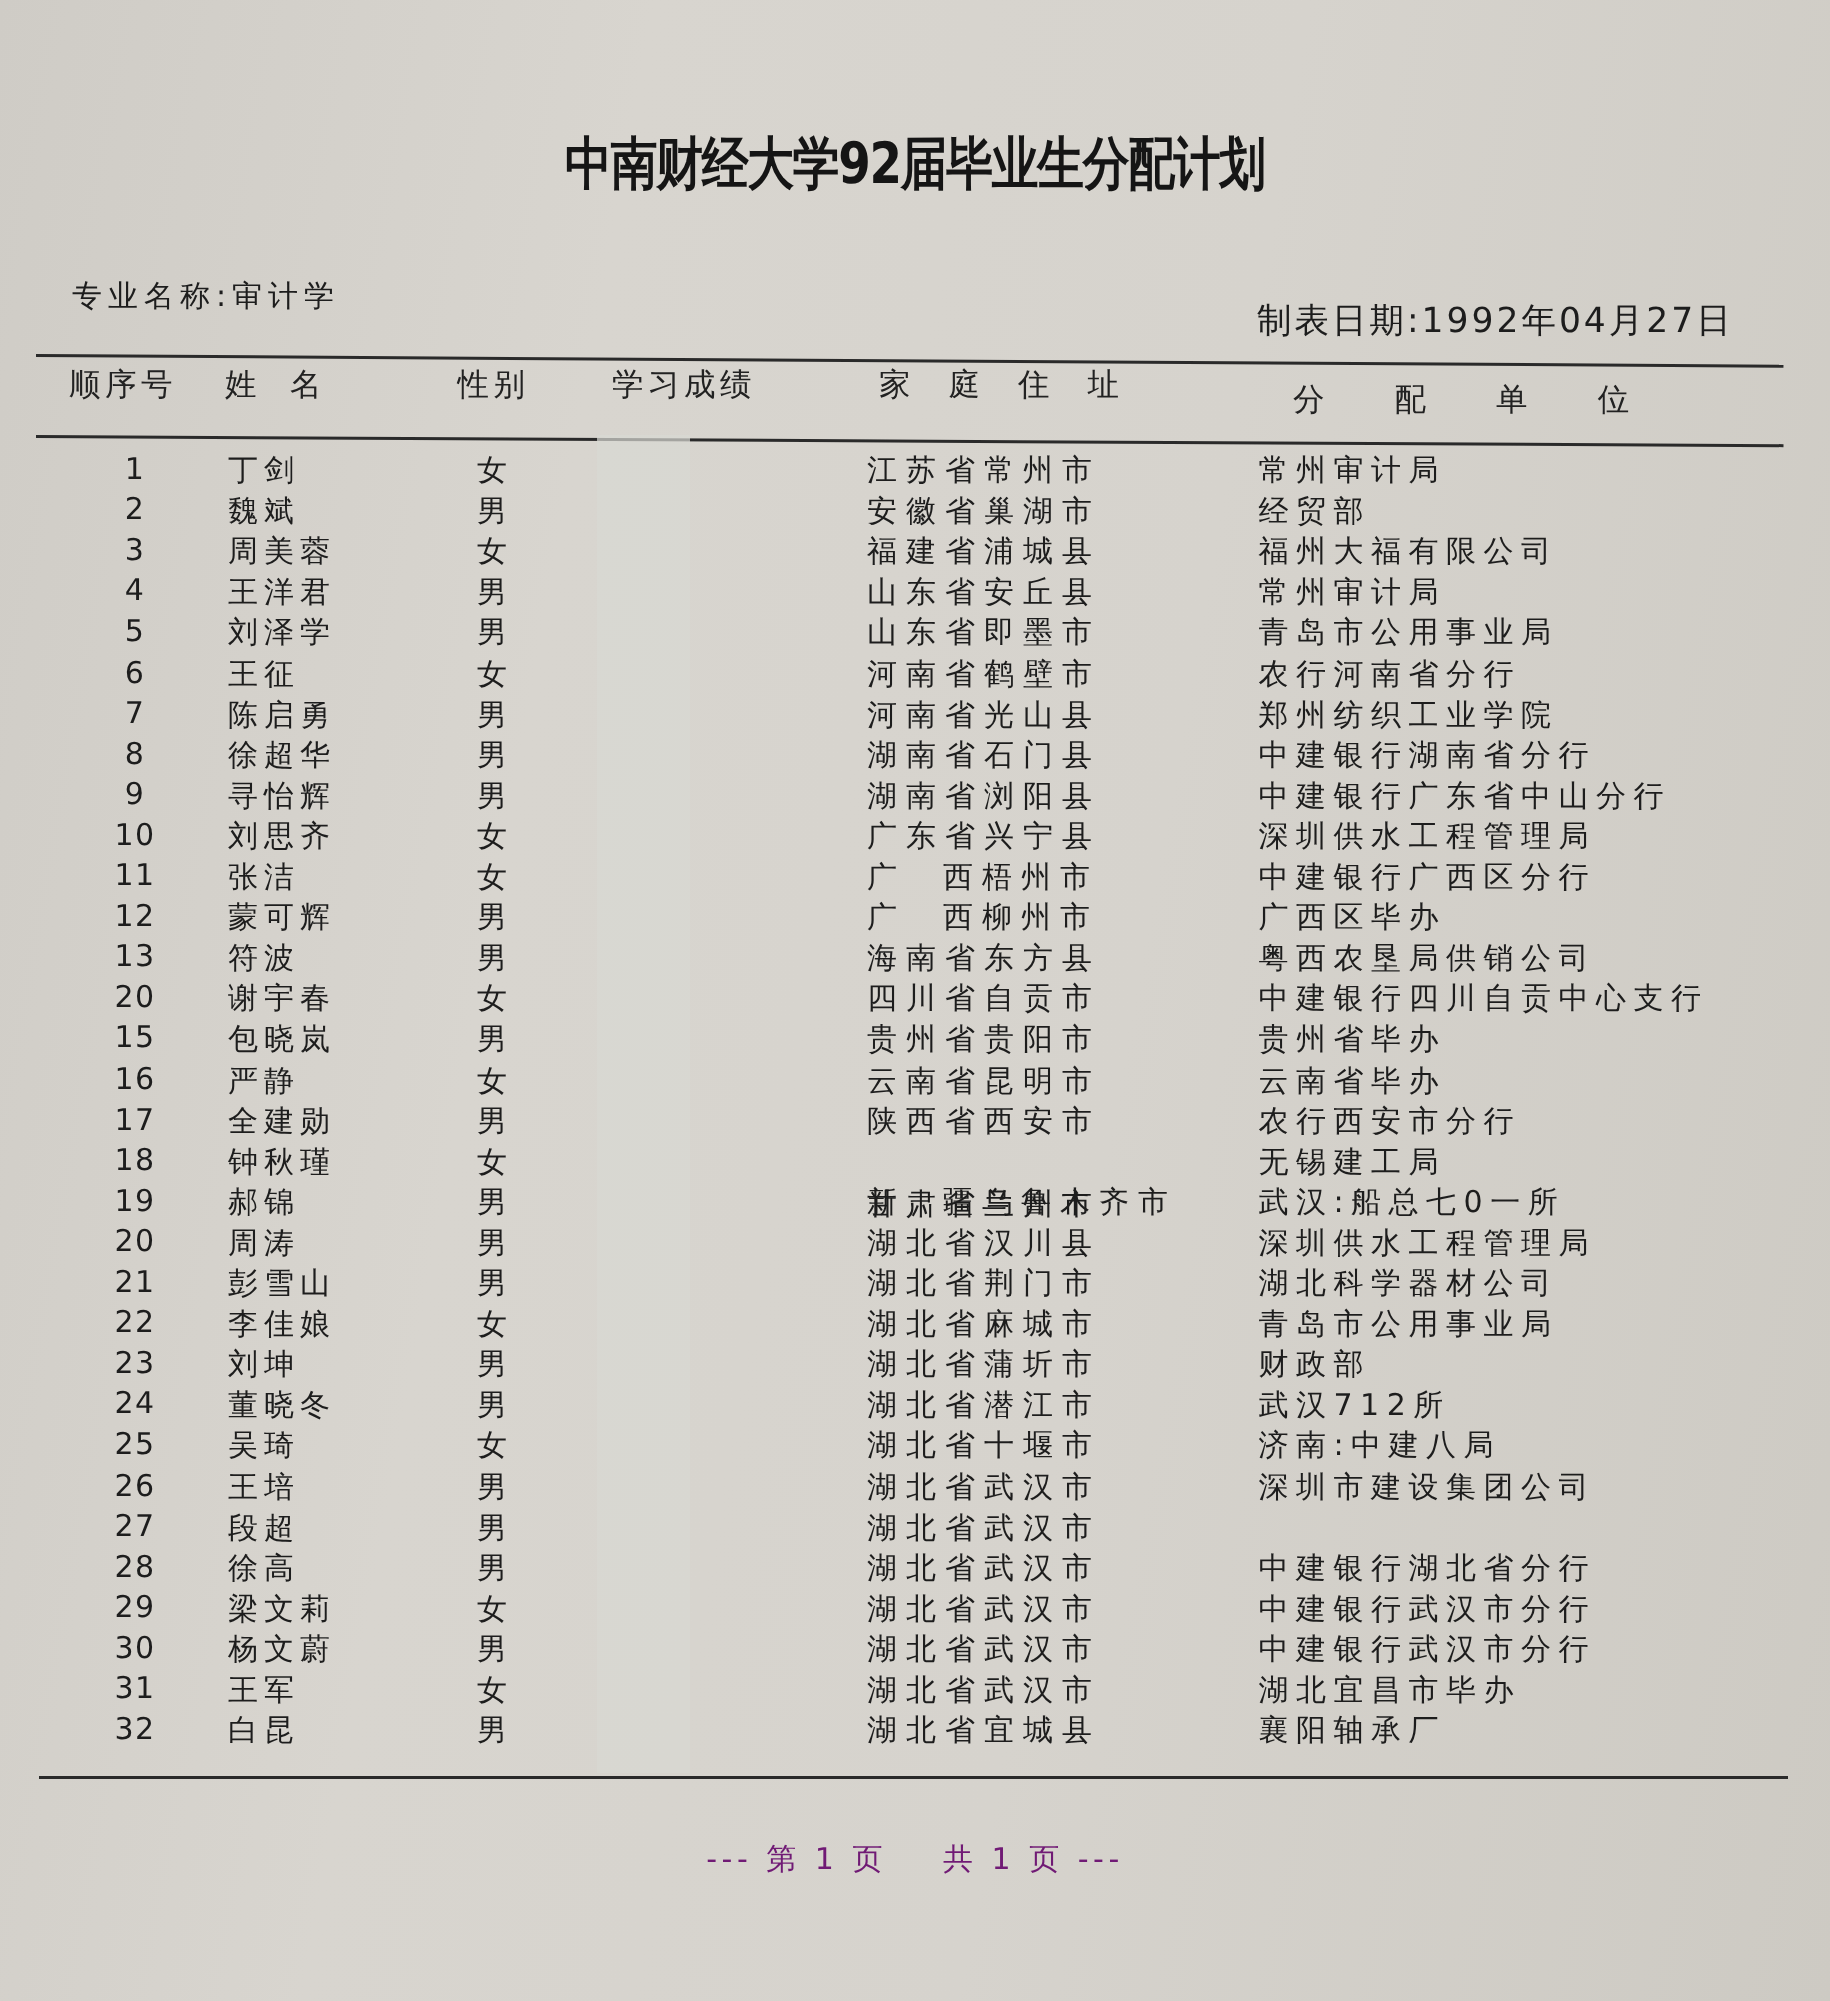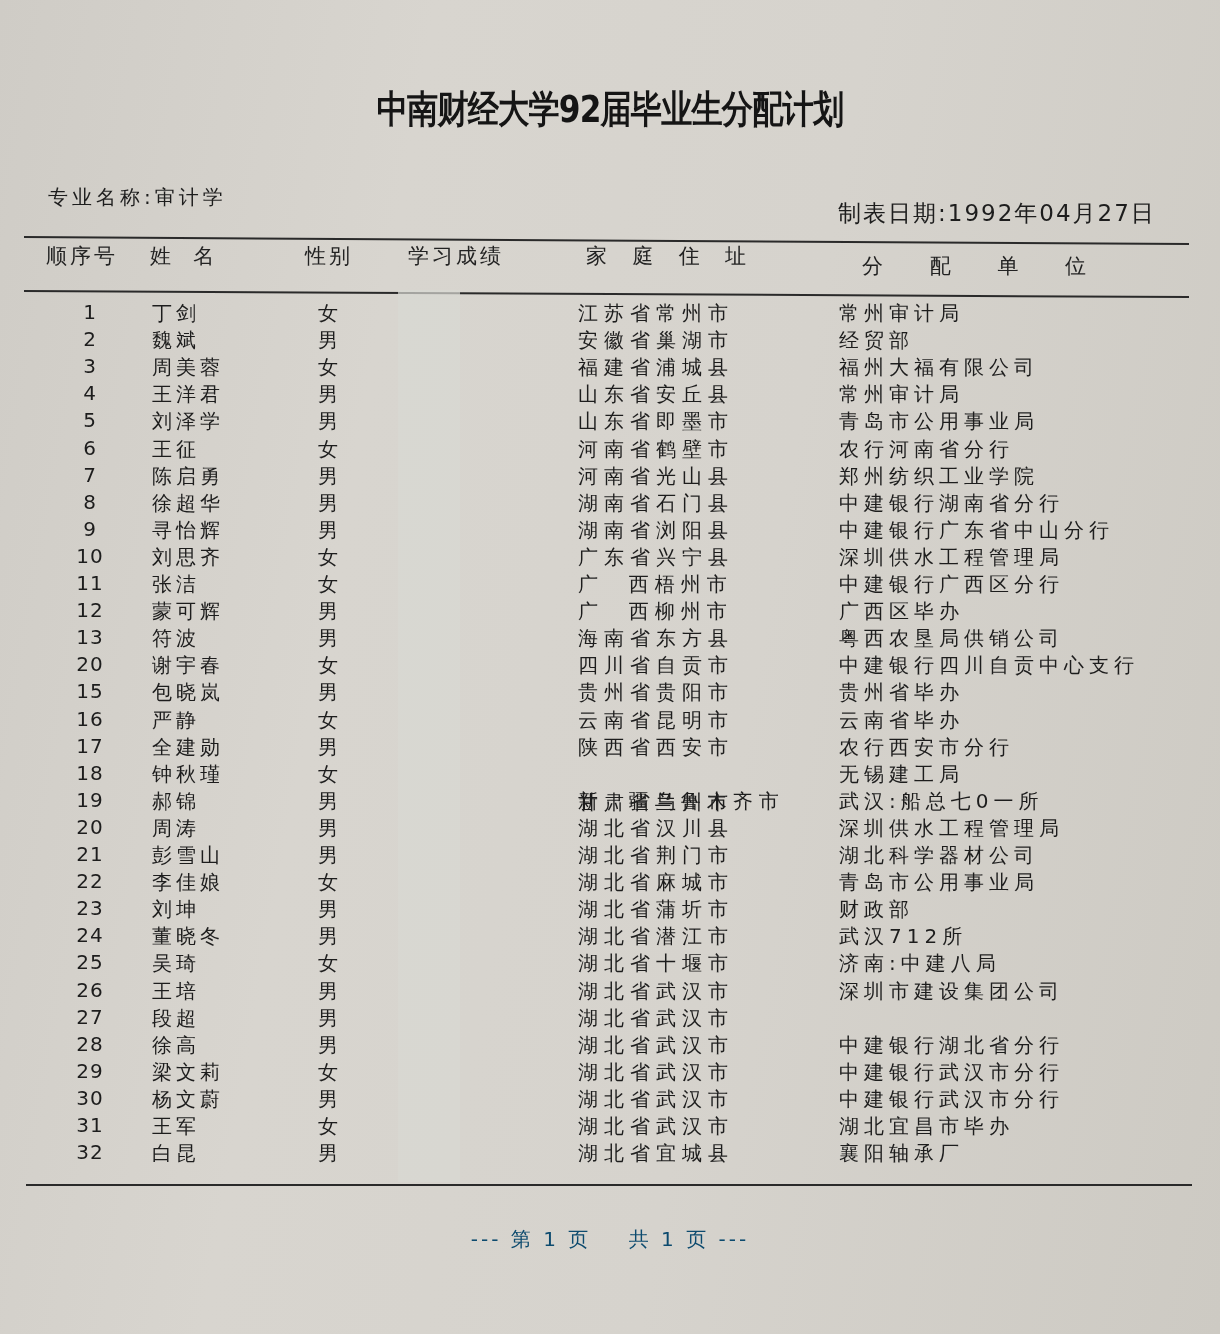--- a/index.html
+++ b/index.html
@@ -33,21 +33,21 @@
   }
   .row { position: absolute; left: 0; width: 1220px; height: 27px; font-size: 20px; }
   .row span { position: absolute; white-space: nowrap; top: 0; }
   .c-no { left: 60px; width: 60px; text-align: center; letter-spacing: 1px; }
   .c-name { left: 152px; letter-spacing: 4px; }
   .c-sex { left: 318px; }
   .c-home { left: 578px; letter-spacing: 6px; }
   .c-unit { left: 839px; letter-spacing: 5px; }
   .footer {
     position: absolute; left: 0; width: 1220px; top: 1226px; text-align: center;
-    font-size: 20px; letter-spacing: 3px; color: #0c4a6e;
+    font-size: 20px; letter-spacing: 3px; color: #701a75;
   }
 </style>
 </head>
 <body>
 
 <div class="page">
   <div class="title">中南财经大学92届毕业生分配计划</div>
   <div class="major">专业名称:审计学</div>
   <div class="date">制表日期:1992年04月27日</div>
 

